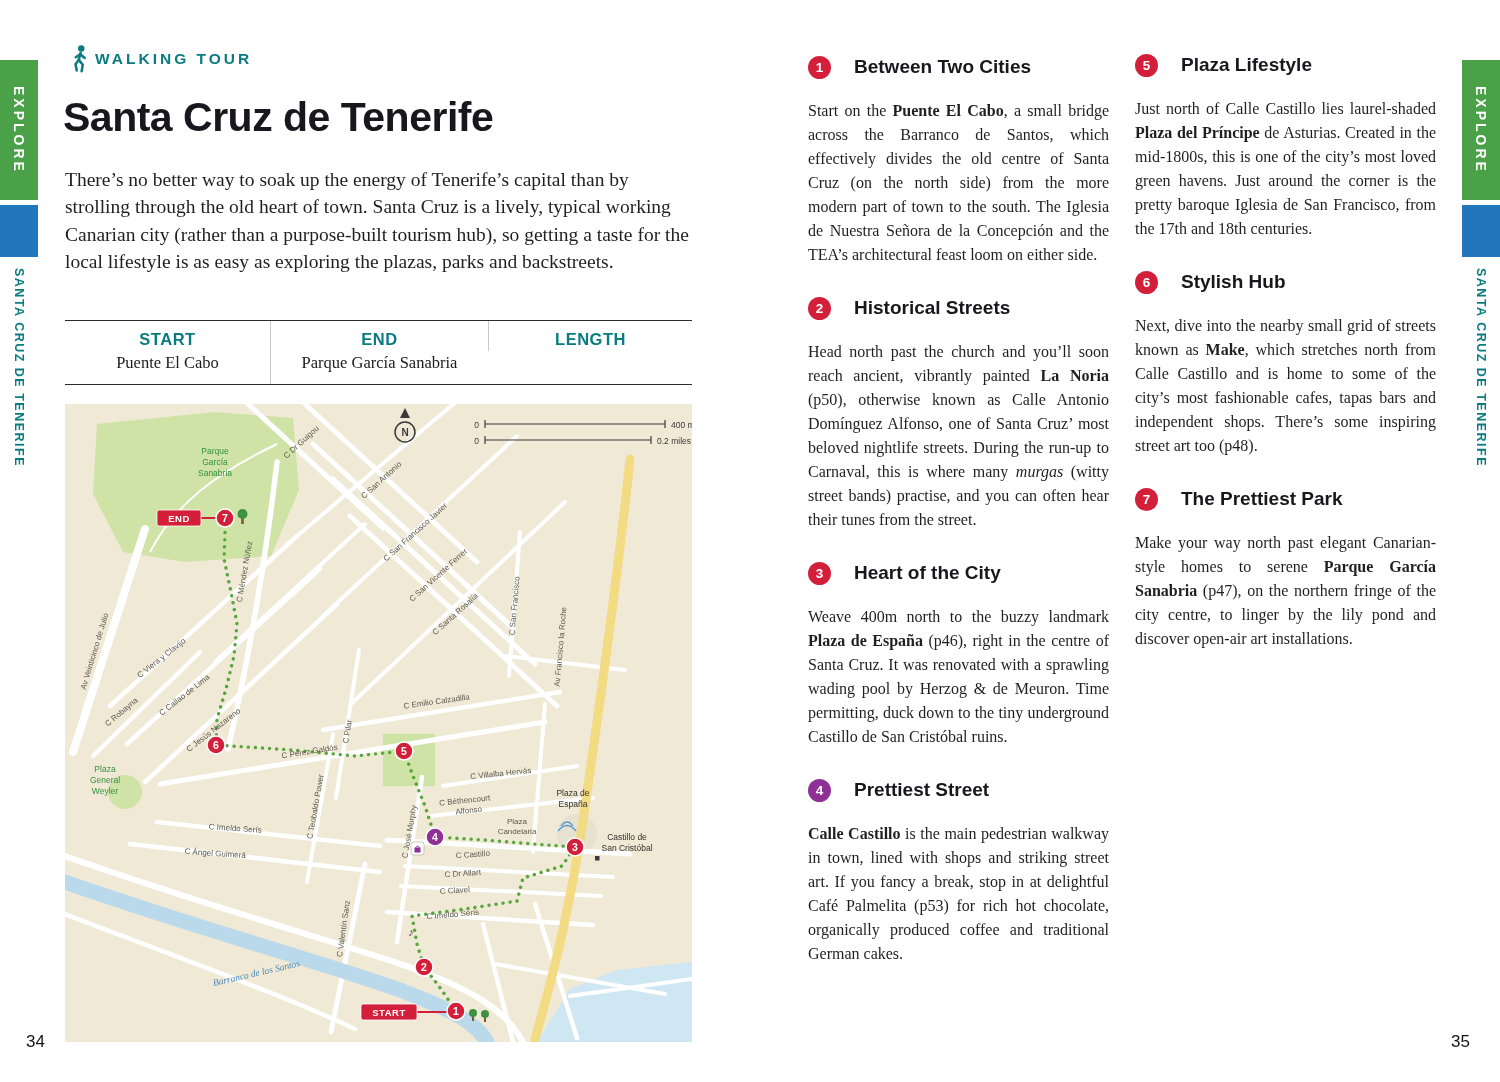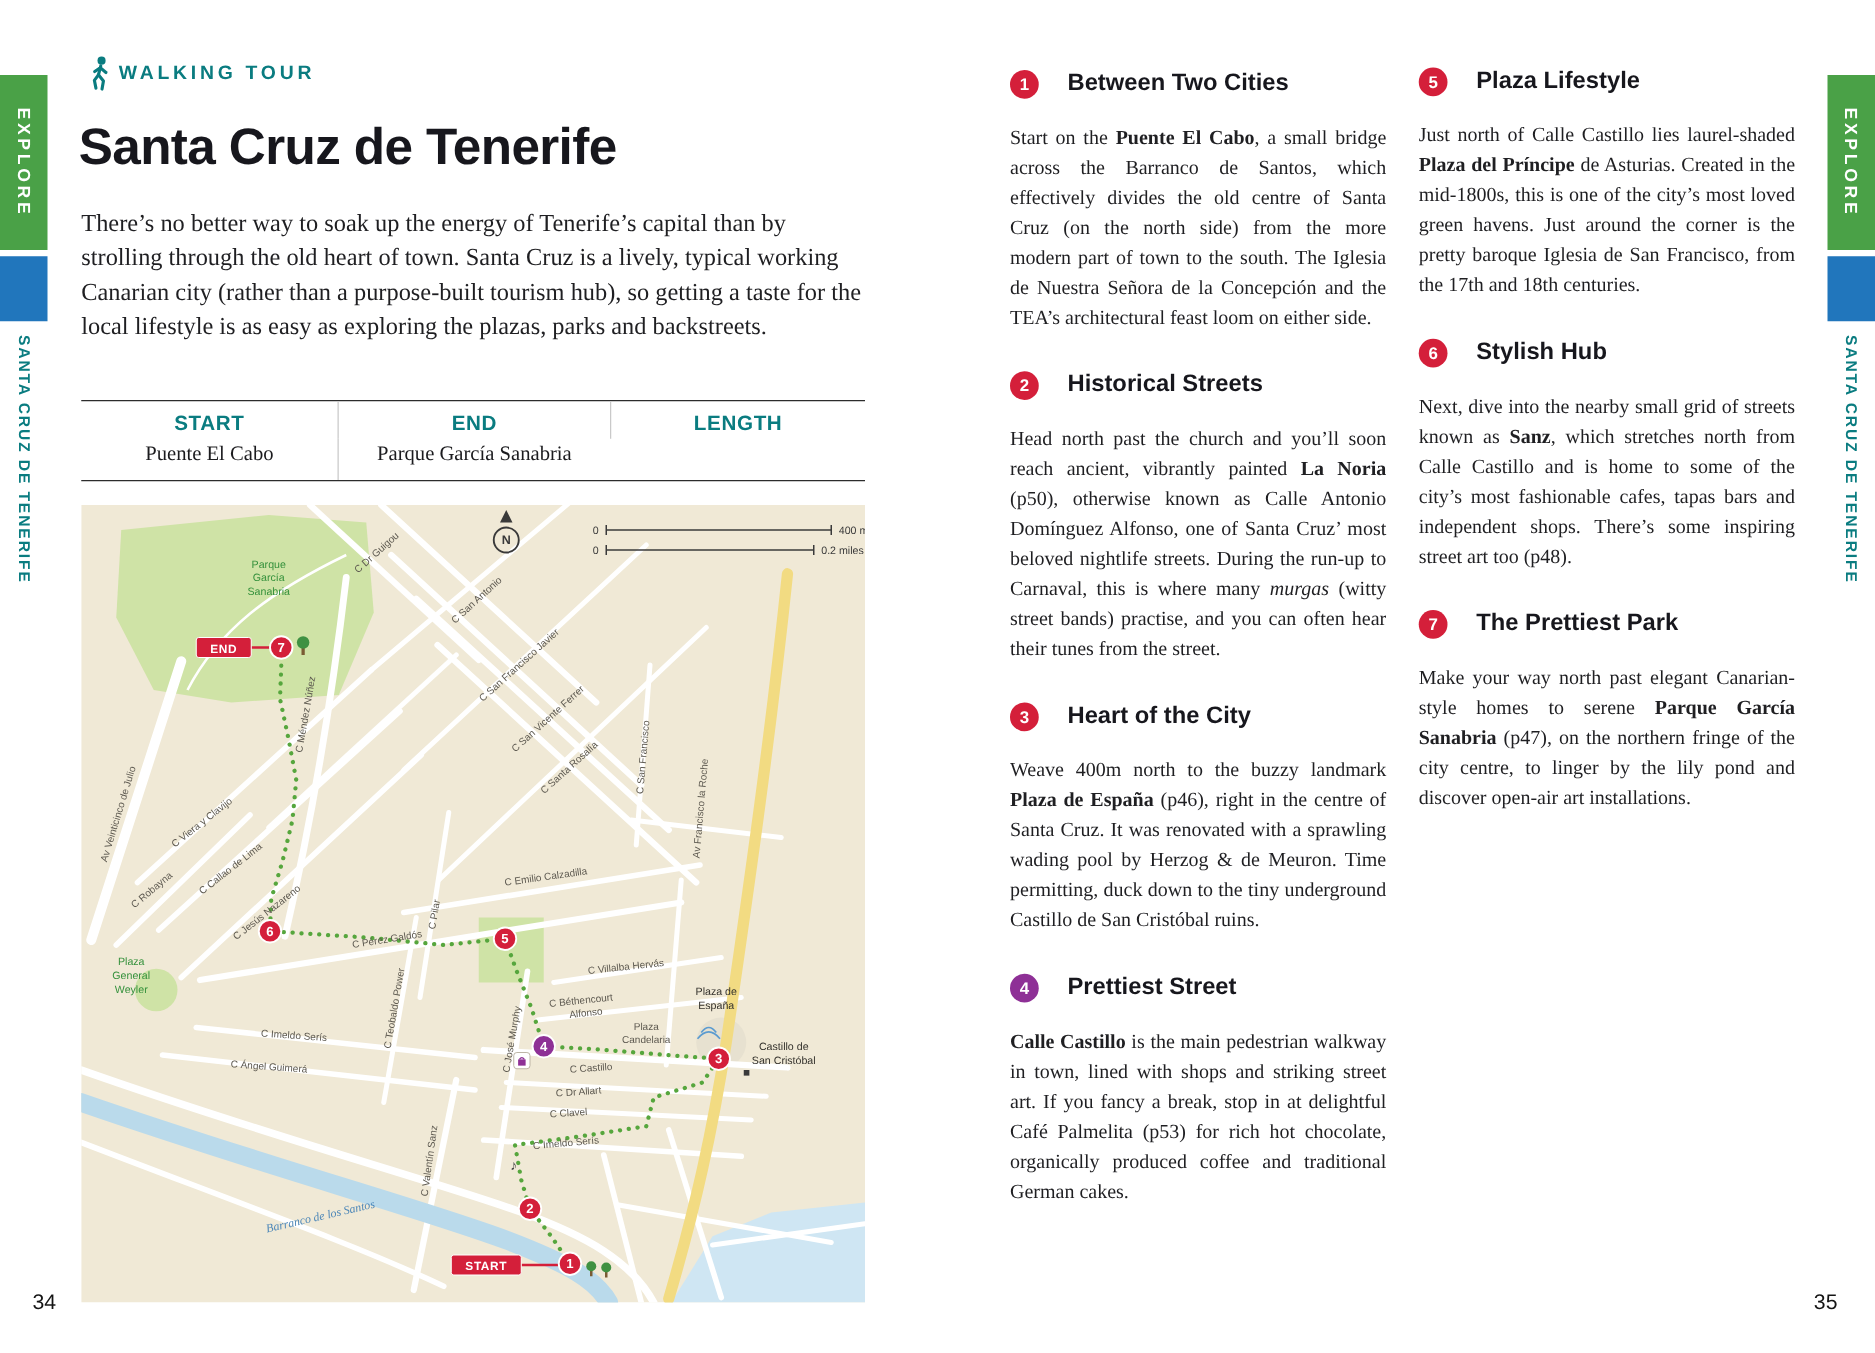--- a/index.html
+++ b/index.html
@@ -333,21 +333,21 @@
       <h3 class="step-title">Plaza Lifestyle</h3>
     </div>
     <p class="step-body"><span>Just north of Calle Castillo lies laurel-shaded </span><b>Plaza del Príncipe</b><span> de Asturias. Created in the mid-1800s, this is one of the city’s most loved green havens. Just around the corner is the pretty baroque Iglesia de San Francisco, from the 17th and 18th centuries.</span></p>
   </section>
 
   <section class="step">
     <div class="step-head">
       <span class="badge" style="background: rgb(212, 31, 58);">6</span>
       <h3 class="step-title">Stylish Hub</h3>
     </div>
-    <p class="step-body"><span>Next, dive into the nearby small grid of streets known as </span><b>Sanz</b><span>, which stretches north from Calle Castillo and is home to some of the city’s most fashionable cafes, tapas bars and independent shops. There’s some inspiring street art too (p48).</span></p>
+    <p class="step-body"><span>Next, dive into the nearby small grid of streets known as </span><b>Make</b><span>, which stretches north from Calle Castillo and is home to some of the city’s most fashionable cafes, tapas bars and independent shops. There’s some inspiring street art too (p48).</span></p>
   </section>
 
   <section class="step">
     <div class="step-head">
       <span class="badge" style="background: rgb(212, 31, 58);">7</span>
       <h3 class="step-title">The Prettiest Park</h3>
     </div>
     <p class="step-body"><span>Make your way north past elegant Canarian-style homes to serene </span><b>Parque García Sanabria</b><span> (p47), on the northern fringe of the city centre, to linger by the lily pond and discover open-air art installations.</span></p>
   </section>
 </div>

